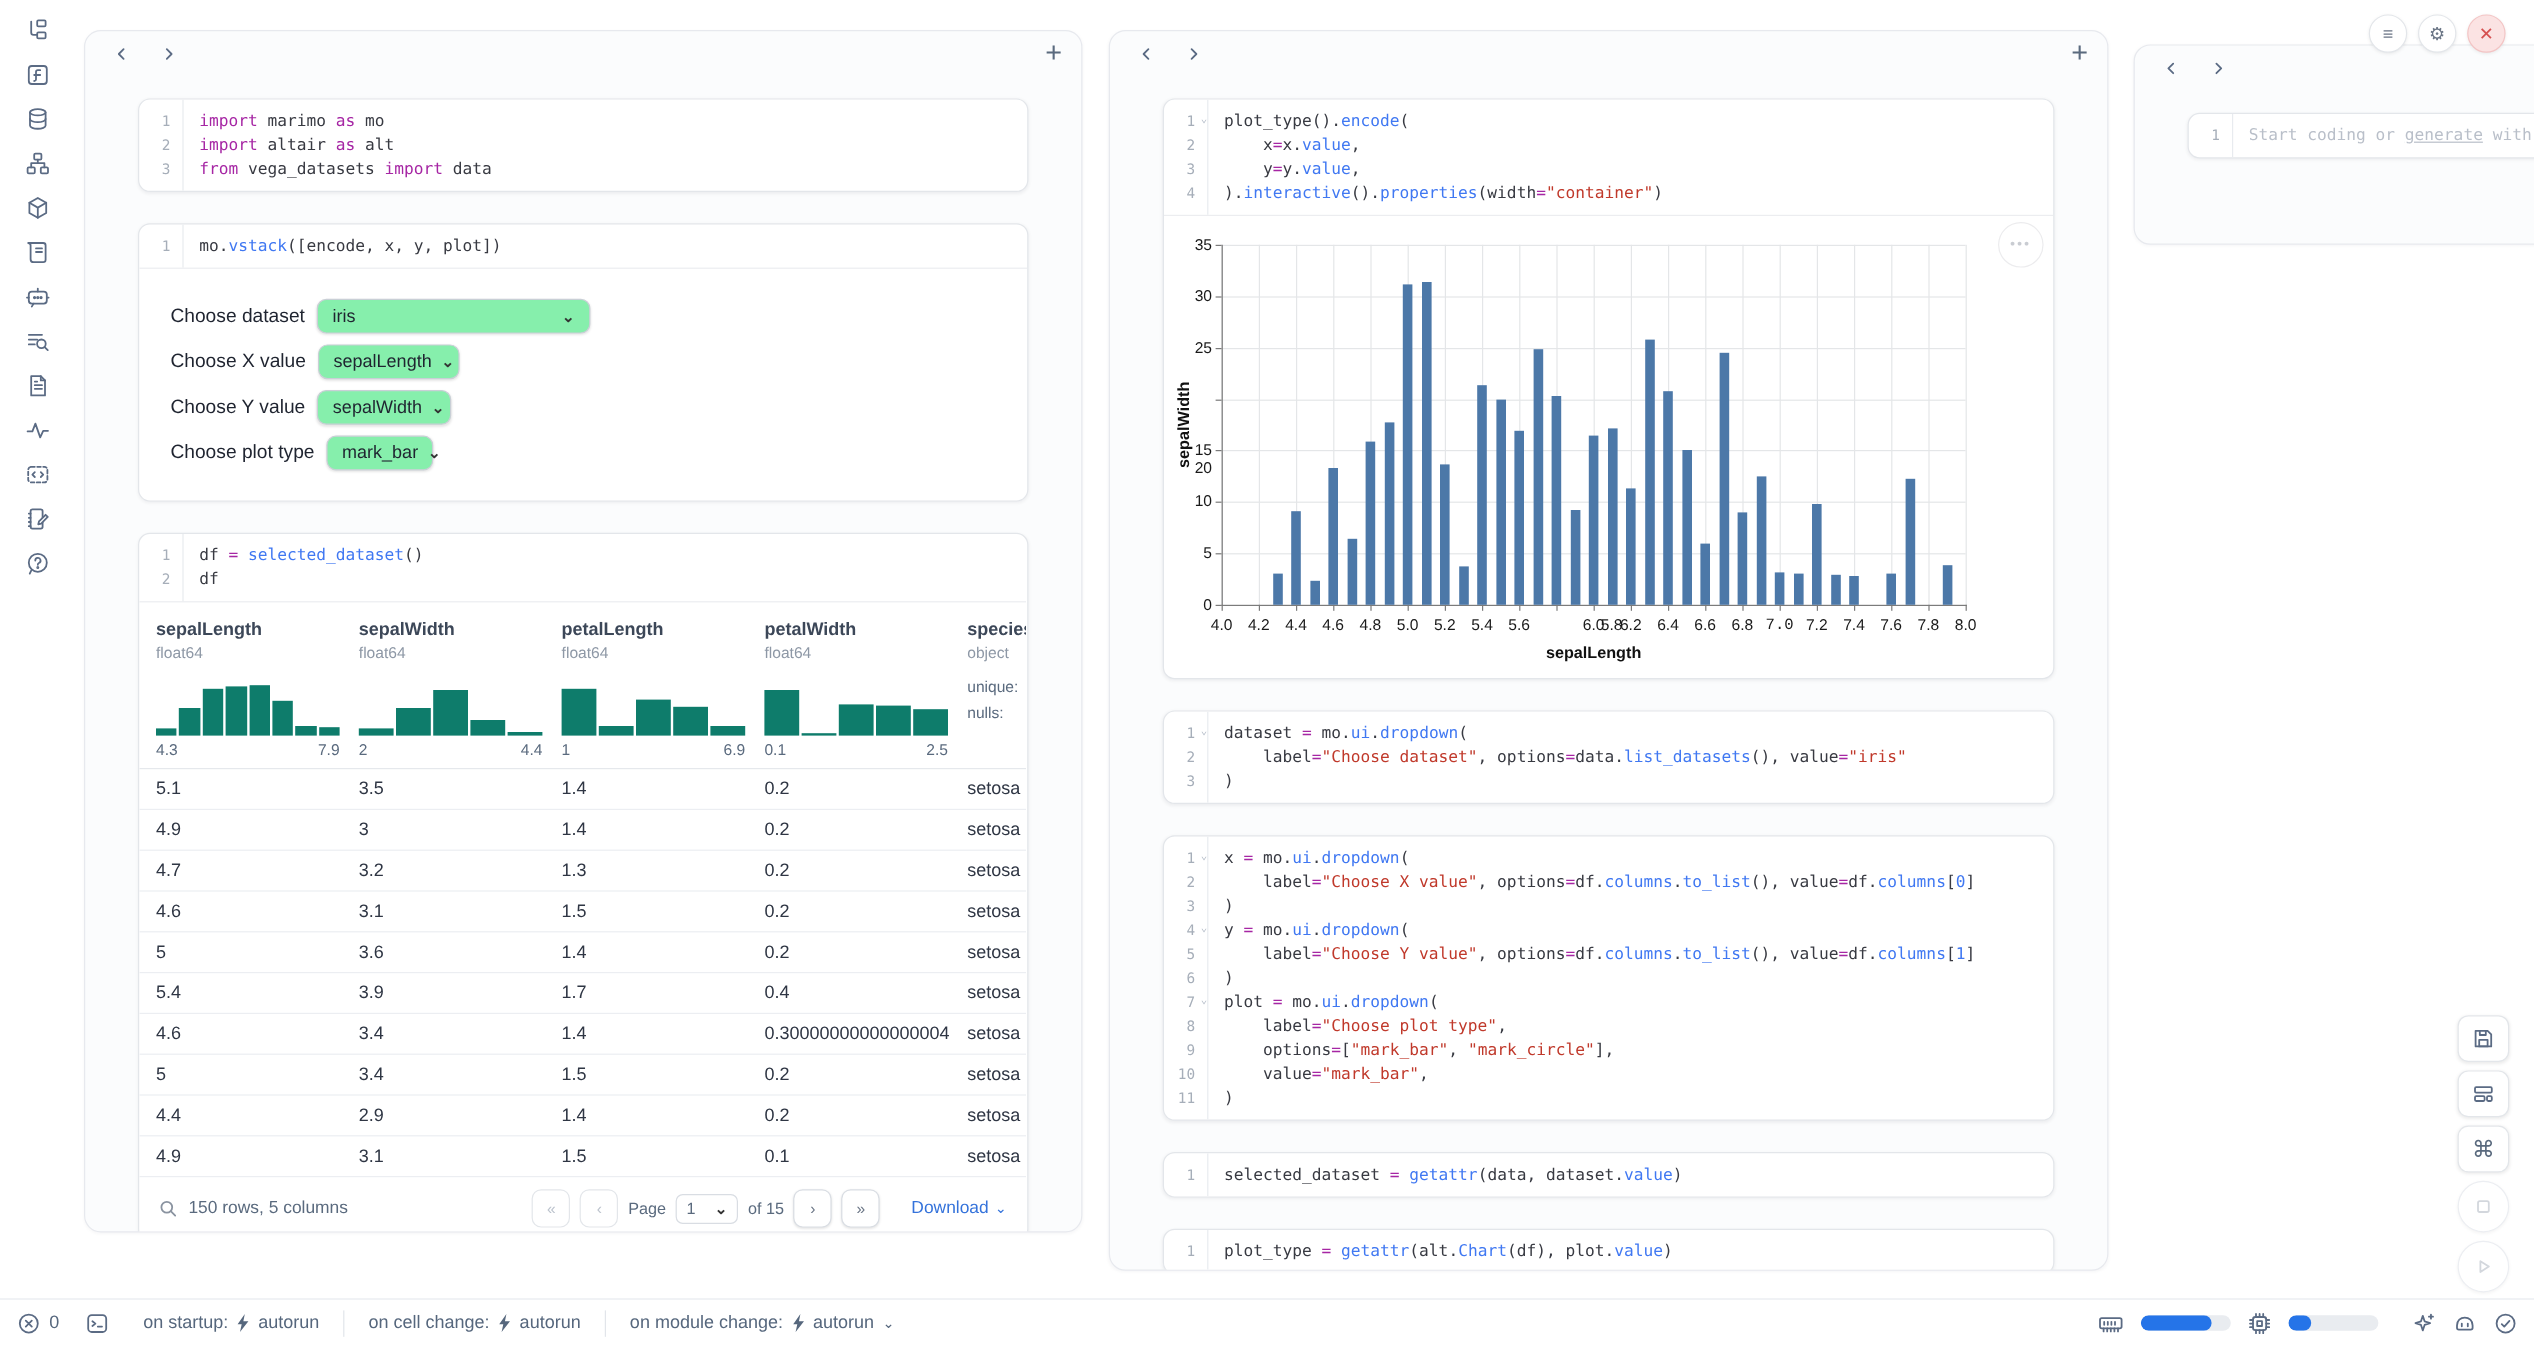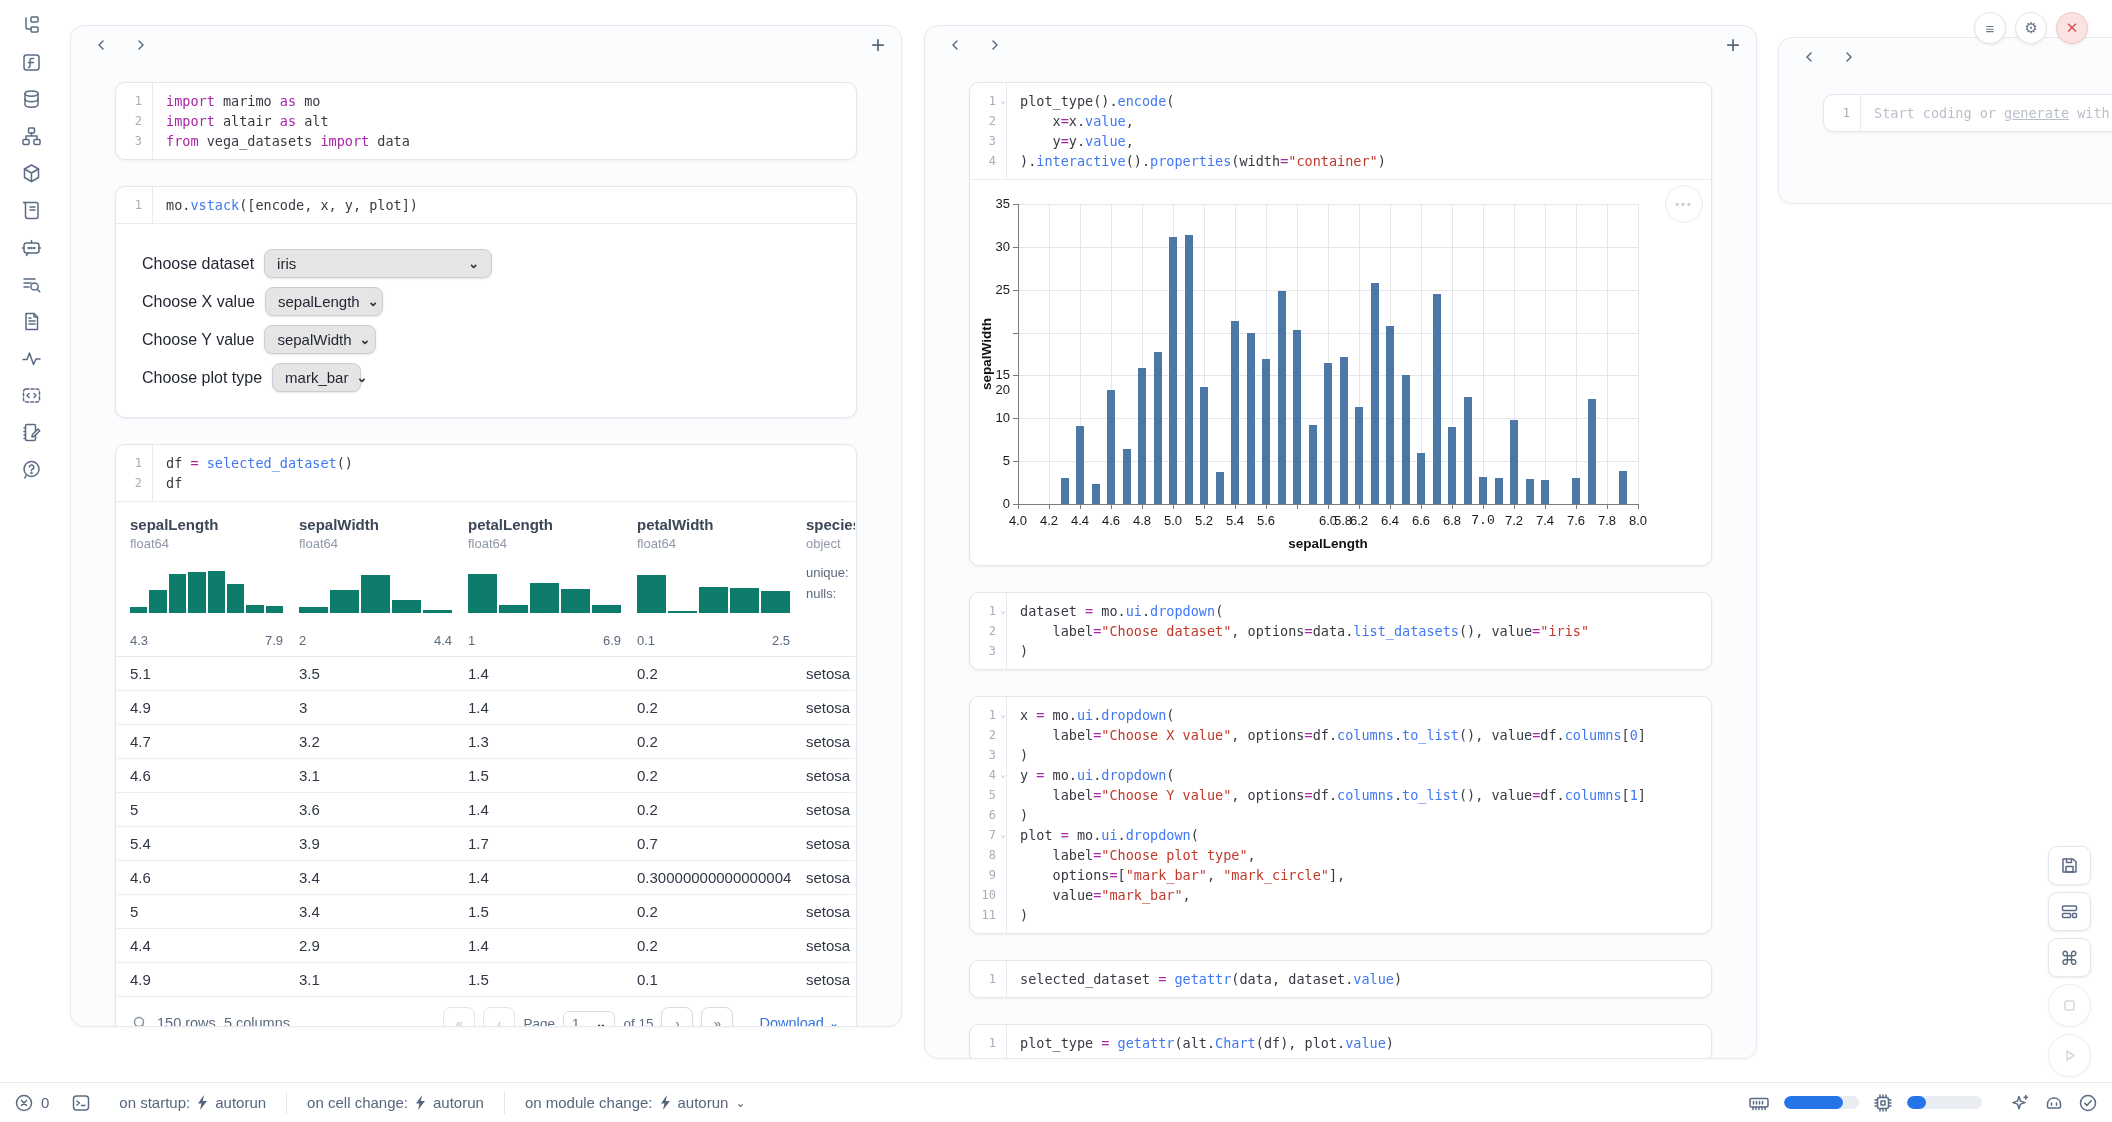--- a/index.html
+++ b/index.html
@@ -33,32 +33,32 @@
   .tok-k{color:#a626a4;}
   .tok-f{color:#4078f2;}
   .tok-s{color:#c0392b;}
   .output{border-top:1px solid #ecedf0;}
 
   
   .vstack-out{padding:16px 26px;}
   .vrow{display:flex;align-items:center;gap:10px;margin:9px 0;font-size:16px;color:#1f2430;}
   .select{border:1px solid #c9cfd6;border-radius:8px;box-shadow:0 1px 2px rgba(0,0,0,.10);
           padding:5px 12px;font-size:15px;display:flex;justify-content:space-between;align-items:center;
-          background:#e5e5e5;box-sizing:border-box;cursor:pointer;}
+          background:#86efac;box-sizing:border-box;cursor:pointer;}
   .sel-chev{color:#333;font-size:13px;font-weight:bold;margin-left:8px;}
 
   
   .table-wrap{overflow:hidden;width:739px;}
   .t-head{display:flex;padding:14px 0 0 14px;border-bottom:1px solid #e5e8ec;width:860px;}
   .t-col{flex:0 0 169px;width:169px;box-sizing:border-box;padding-right:16px;}
   .t-name{font-weight:bold;color:#3c4758;font-size:15px;}
   .t-type{color:#8e98a6;font-size:13px;margin:3px 0 10px;}
   .hist{height:52px;display:flex;align-items:flex-end;gap:2px;}
   .hb{flex:1;background:#0e7c6b;}
-  .hist-range{display:flex;justify-content:space-between;color:#5a6a7e;font-size:13px;padding:4px 0 8px;margin-top:16px;}
+  .hist-range{display:flex;justify-content:space-between;color:#5a6a7e;font-size:13px;padding:4px 0 8px;}
   .t-stats{color:#5a6a7e;font-size:13px;line-height:1.6;margin-top:12px;}
   .t-row{display:flex;padding:8px 0 8px 14px;border-bottom:1px solid #eceef2;font-size:15px;color:#2f3644;width:860px;}
   .t-cell{flex:0 0 169px;width:169px;box-sizing:border-box;padding-right:16px;overflow:hidden;white-space:nowrap;}
   .t-foot{display:flex;align-items:center;padding:10px 16px;color:#5a6a7e;font-size:14.5px;gap:8px;}
   .pbtn{width:30px;height:30px;border:1px solid #d9dde3;border-radius:8px;background:#fff;display:flex;
         align-items:center;justify-content:center;color:#6b7686;box-shadow:0 1px 2px rgba(0,0,0,.10);
         font-size:13px;cursor:pointer;}
   .pbtn.dis{color:#bcc3cd;box-shadow:none;border-color:#e3e6ea;}
   .pagesel{border:1px solid #d9dde3;border-radius:6px;padding:4px 8px;display:flex;gap:8px;font-size:13.5px;
            align-items:center;background:#fff;cursor:pointer;}
@@ -405,21 +405,21 @@
               <span class="t-cell">5</span>
               <span class="t-cell">3.6</span>
               <span class="t-cell">1.4</span>
               <span class="t-cell">0.2</span>
               <span class="t-cell">setosa</span>
             </div>
             <div class="t-row">
               <span class="t-cell">5.4</span>
               <span class="t-cell">3.9</span>
               <span class="t-cell">1.7</span>
-              <span class="t-cell">0.7</span>
+              <span class="t-cell">0.4</span>
               <span class="t-cell">setosa</span>
             </div>
             <div class="t-row">
               <span class="t-cell">4.6</span>
               <span class="t-cell">3.4</span>
               <span class="t-cell">1.4</span>
               <span class="t-cell">0.30000000000000004</span>
               <span class="t-cell">setosa</span>
             </div>
             <div class="t-row">

